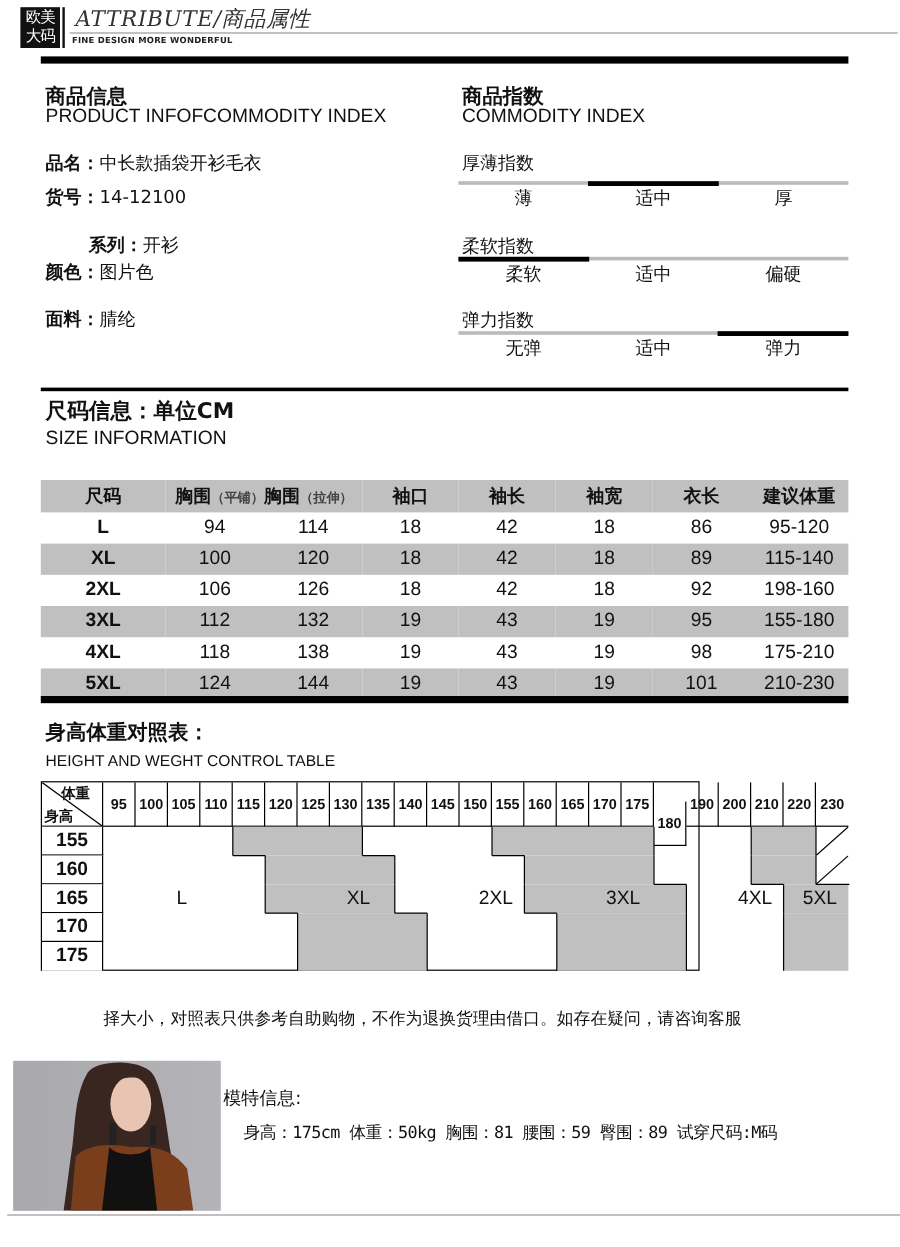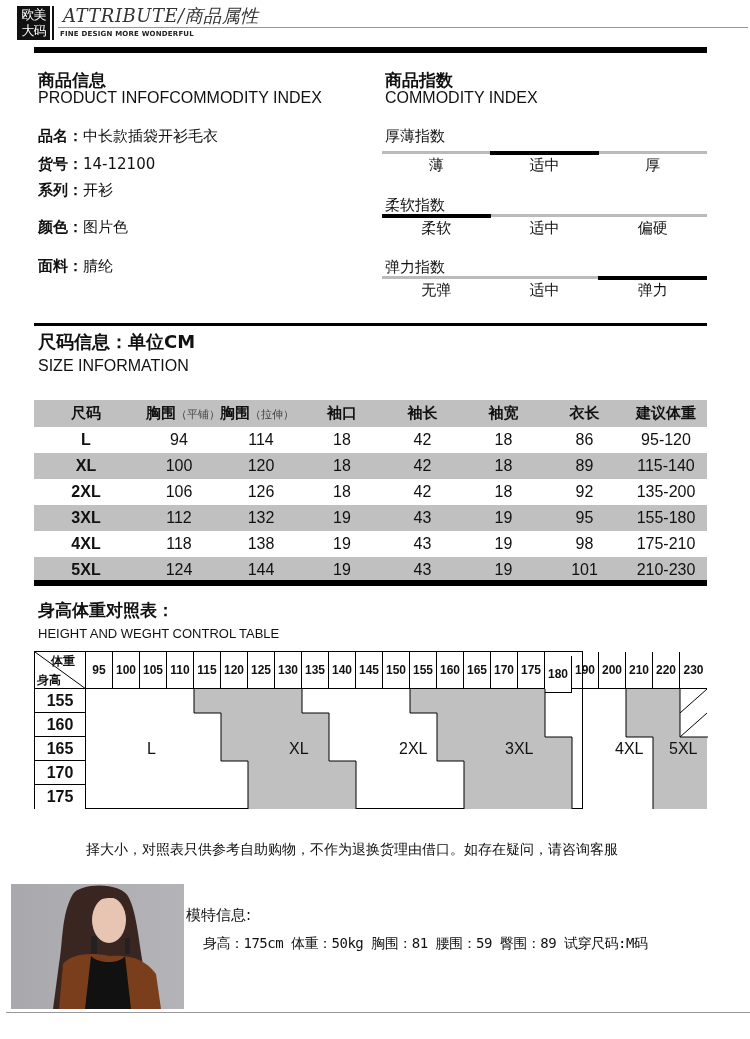--- a/index.html
+++ b/index.html
@@ -23,21 +23,21 @@
   
   .idx-label { position: absolute; left: 385px; font-size: 15px; }
   .idx-track { position: absolute; left: 382px; width: 325px; height: 3px; background: #bbb; }
   .idx-active { position: absolute; top: 0; height: 4px; margin-top: -0.5px; background: #000; }
   .idx-opts { position: absolute; left: 382px; width: 325px; display: flex; font-size: 15px; }
   .idx-opts span { flex: 1; text-align: center; }
 
   
   .size-table { position: absolute; left: 34px; top: 400px; width: 673px; border-collapse: collapse; font-family: "Liberation Sans", sans-serif; font-size: 16px; }
   .size-table th { background: #c0c0c0; height: 27px; font-weight: bold; font-size: 15px; font-family: "DejaVu Sans", sans-serif; }
-  .size-table th small { font-weight: normal; font-size: 11px; color: #444; }
+  .size-table th small { font-weight: bold; font-size: 11px; color: #444; }
   .size-table td { height: 26px; text-align: center; }
   .size-table tr.alt td { background: #c0c0c0; }
   .size-table td.size { font-weight: bold; font-size: 16px; }
   .size-bottom { position: absolute; left: 34px; top: 580px; width: 673px; height: 6px; background: #000; }
 
   
   .hw { position: absolute; left: 34px; top: 651px; width: 549px; height: 158px; border: 1.5px solid #000; }
   .hw-cell { position: absolute; border-right: 1px solid #000; border-bottom: 1px solid #000; font-family: "Liberation Sans", sans-serif; font-weight: bold; font-size: 12px; display: flex; align-items: center; justify-content: center; }
   .hw-rowlbl { font-size: 16px; }
   .hw-region { position: absolute; }
@@ -66,21 +66,21 @@
 <div class="hdr-title">ATTRIBUTE/商品属性</div>
 <div class="hdr-line"></div>
 <div class="hdr-sub">FINE DESIGN MORE WONDERFUL</div>
 <div class="rule-thick" style="left:34px; top:47px; width:673px;"></div>
 
 <div class="sec-title" style="left:38px; top:69px;">商品信息</div>
 <div class="sec-sub" style="left:38px; top:89px;">PRODUCT INFOFCOMMODITY INDEX</div>
 
 <div class="kv" style="top:127px;"><span class="k">品名：</span><span>中长款插袋开衫毛衣</span></div>
 <div class="kv" style="top:155px;"><span class="k">货号：</span><span>14-12100</span></div>
-<div class="kv" style="top:181px;"><span class="k">系列：</span><span>开衫</span></div>
+<div class="kv" style="top:195px;margin-left:36px;"><span class="k">系列：</span><span>开衫</span></div>
 <div class="kv" style="top:218px;"><span class="k">颜色：</span><span>图片色</span></div>
 <div class="kv" style="top:257px;"><span class="k">面料：</span><span>腈纶</span></div>
 
 <div class="sec-title" style="left:385px; top:69px;">商品指数</div>
 <div class="sec-sub" style="left:385px; top:89px;">COMMODITY INDEX</div>
 
 <div class="idx-label" style="top:127px;">厚薄指数</div>
 <div class="idx-track" style="top:151px;">
   <div class="idx-active" style="left:108px; width:109px;"></div>
 </div>
@@ -160,21 +160,21 @@
         <td>115-140</td>
     </tr>
     <tr>
       <td class="size">2XL</td>
         <td>106</td>
         <td>126</td>
         <td>18</td>
         <td>42</td>
         <td>18</td>
         <td>92</td>
-        <td>135-200</td>
+        <td>198-160</td>
     </tr>
     <tr class="alt">
       <td class="size">3XL</td>
         <td>112</td>
         <td>132</td>
         <td>19</td>
         <td>43</td>
         <td>19</td>
         <td>95</td>
         <td>155-180</td>
@@ -224,21 +224,21 @@
     <div class="hw-cell" style="left: 240px; top: 0px; width: 27px; height: 37px;">130</div>
     <div class="hw-cell" style="left: 267px; top: 0px; width: 27px; height: 37px;">135</div>
     <div class="hw-cell" style="left: 294px; top: 0px; width: 27px; height: 37px;">140</div>
     <div class="hw-cell" style="left: 321px; top: 0px; width: 27px; height: 37px;">145</div>
     <div class="hw-cell" style="left: 348px; top: 0px; width: 27px; height: 37px;">150</div>
     <div class="hw-cell" style="left: 375px; top: 0px; width: 27px; height: 37px;">155</div>
     <div class="hw-cell" style="left: 402px; top: 0px; width: 27px; height: 37px;">160</div>
     <div class="hw-cell" style="left: 429px; top: 0px; width: 27px; height: 37px;">165</div>
     <div class="hw-cell" style="left: 456px; top: 0px; width: 27px; height: 37px;">170</div>
     <div class="hw-cell" style="left: 483px; top: 0px; width: 27px; height: 37px;">175</div>
-    <div class="hw-cell" style="left: 510px; top: 4px; width: 27px; height: 37px;">180</div>
+    <div class="hw-cell" style="left: 510px; top: 16px; width: 27px; height: 37px;">180</div>
     <div class="hw-cell" style="left: 537px; top: 0px; width: 27px; height: 37px;">190</div>
     <div class="hw-cell" style="left: 564px; top: 0px; width: 27px; height: 37px;">200</div>
     <div class="hw-cell" style="left: 591px; top: 0px; width: 27px; height: 37px;">210</div>
     <div class="hw-cell" style="left: 618px; top: 0px; width: 27px; height: 37px;">220</div>
     <div class="hw-cell" style="left: 645px; top: 0px; width: 27px; height: 37px; border-right: none;">230</div>
     <div class="hw-region" style="left: 51px; top: 37px; width: 108px; height: 24px;"></div>
     <div class="hw-region gray" style="left: 159px; top: 37px; width: 108px; height: 24px;"></div>
     <div class="hw-region" style="left: 267px; top: 37px; width: 108px; height: 24px;"></div>
     <div class="hw-region gray" style="left: 375px; top: 37px; width: 135px; height: 24px;"></div>
     <div class="hw-region" style="left: 510px; top: 37px; width: 81px; height: 24px;"></div>

